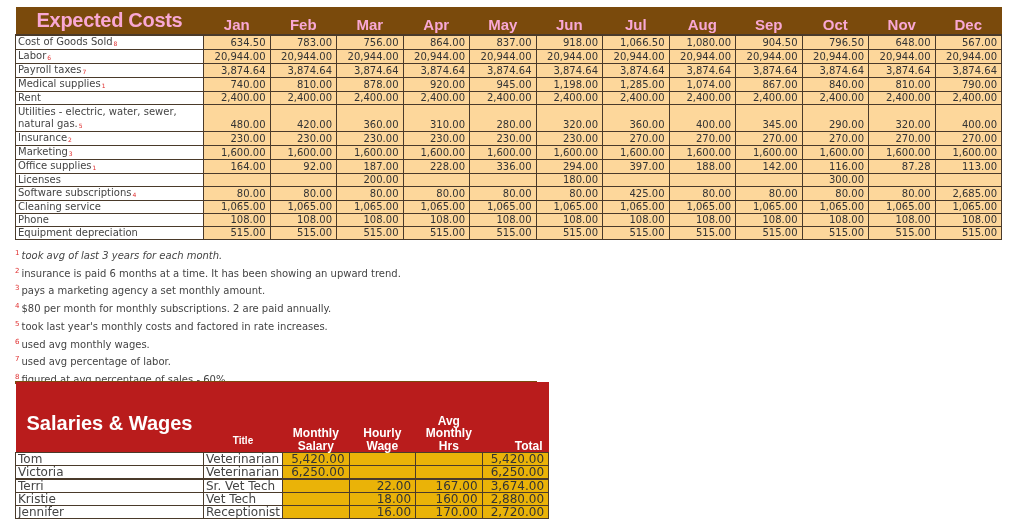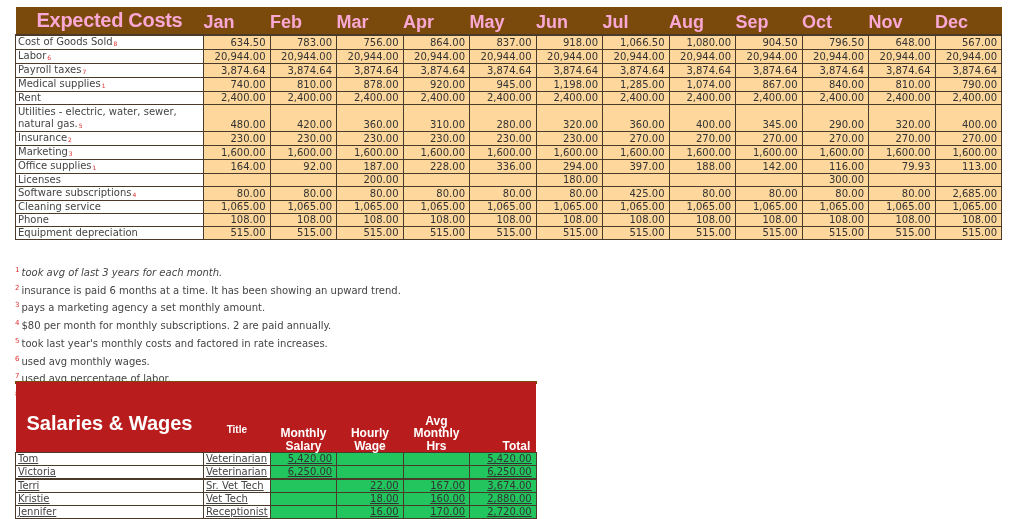--- a/index.html
+++ b/index.html
@@ -6,47 +6,47 @@
   body { width: 1024px; height: 519px; position: relative; overflow: hidden; font-family: "DejaVu Sans", sans-serif; }
 
   .sheet { position: absolute; left: 15px; top: 7px; }
 
   table.costs { border-collapse: collapse; table-layout: fixed; }
   table.costs col.label { width: 188px; }
   table.costs col.m { width: 66.5px; }
 
   .hdr-row td { background: #7a4a0c; color: #f9a8d4; font-family: "Liberation Sans", sans-serif; font-weight: bold; height: 26px; padding: 0; }
   .hdr-title { font-size: 20px; text-align: center; letter-spacing: -0.3px; }
-  .hdr-month { font-size: 18px; vertical-align: bottom; padding-bottom: 1px !important; }
+  .hdr-month { font-size: 15px; text-align: center; vertical-align: bottom; padding-bottom: 1px !important; }
 
   .row td { font-size: 10px; color: #333; height: 12px; line-height: 12px; padding: 0 2px; border: 1px solid #4a3a2a; white-space: nowrap; overflow: hidden; }
   .row td.lbl { background: #ffffff; text-align: left; color: #444; }
   .row td.val { background: #fdd79b; text-align: right; color: #333; padding-right: 4px; }
   .row.tall td { height: 26px; vertical-align: bottom; white-space: normal; }
   .row.first td { border-top: 2px solid #4a3a2a; }
   sup.fn { color: #e03030; font-size: 6px; vertical-align: baseline; position: relative; top: 1px; margin-left: 1px; }
 
-  .notes { position: absolute; left: 15px; top: 263px; width: 520px; font-size: 10px; color: #444; line-height: 14.4px; }
+  .notes { position: absolute; left: 15px; top: 246px; width: 520px; font-size: 10px; color: #444; line-height: 14.4px; }
   .note { white-space: nowrap; }
   .note .n { color: #e03030; font-size: 7px; vertical-align: super; margin-right: 2px; }
   .note.italic .t { font-style: italic; }
   .notes-bar { position: absolute; left: 15px; top: 381px; width: 522px; height: 3px; background: #7a4a0c; }
 
   .sal { position: absolute; left: 15px; top: 382px; }
   table.wages { border-collapse: collapse; table-layout: fixed; }
   table.wages col.name { width: 188px; }
   table.wages col.title { width: 66px; }
   table.wages col.c { width: 66.5px; }
   .whdr td { background: #b91c1c; color: #fff; font-family: "Liberation Sans", sans-serif; font-weight: bold; padding: 0; height: 52px; vertical-align: bottom; text-align: center; font-size: 12px; line-height: 12.5px; }
   .whdr td.wtitle { font-size: 20px; line-height: 22px; padding-bottom: 18px; }
-  .whdr td.small { font-size: 10px; padding-bottom: 16px; }
+  .whdr td.small { font-size: 10px; padding-bottom: 5px; }
   .whdr td.right { text-align: right; padding-right: 6px; }
-  .wrow td { font-size: 10px; color: #444; height: 12px; line-height: 12px; padding: 0 2px; border: 1px solid #4a3a2a; white-space: nowrap; overflow: hidden; text-decoration: underline; }
+  .wrow td { font-size: 12px; color: #444; height: 12px; line-height: 12px; padding: 0 2px; border: 1px solid #4a3a2a; white-space: nowrap; overflow: hidden; }
   .wrow td.lbl { background: #fff; }
-  .wrow td.val { background: #22c55e; text-align: right; padding-right: 4px; color: #333; }
+  .wrow td.val { background: #eab308; text-align: right; padding-right: 4px; color: #333; }
   .wrow.gap td { border-top: 2px solid #4a3a2a; }
 </style>
 </head>
 <body>
 
 <div class="sheet">
   <table class="costs">
     <colgroup>
       <col class="label">
         <col class="m">
@@ -203,21 +203,21 @@
           <td class="val">164.00</td>
           <td class="val">92.00</td>
           <td class="val">187.00</td>
           <td class="val">228.00</td>
           <td class="val">336.00</td>
           <td class="val">294.00</td>
           <td class="val">397.00</td>
           <td class="val">188.00</td>
           <td class="val">142.00</td>
           <td class="val">116.00</td>
-          <td class="val">79.93</td>
+          <td class="val">87.28</td>
           <td class="val">113.00</td>
         </tr>
         <tr class="row">
           <td class="lbl"><span>Licenses</span></td>
           <td class="val"></td>
           <td class="val"></td>
           <td class="val">200.00</td>
           <td class="val"></td>
           <td class="val"></td>
           <td class="val">180.00</td>

